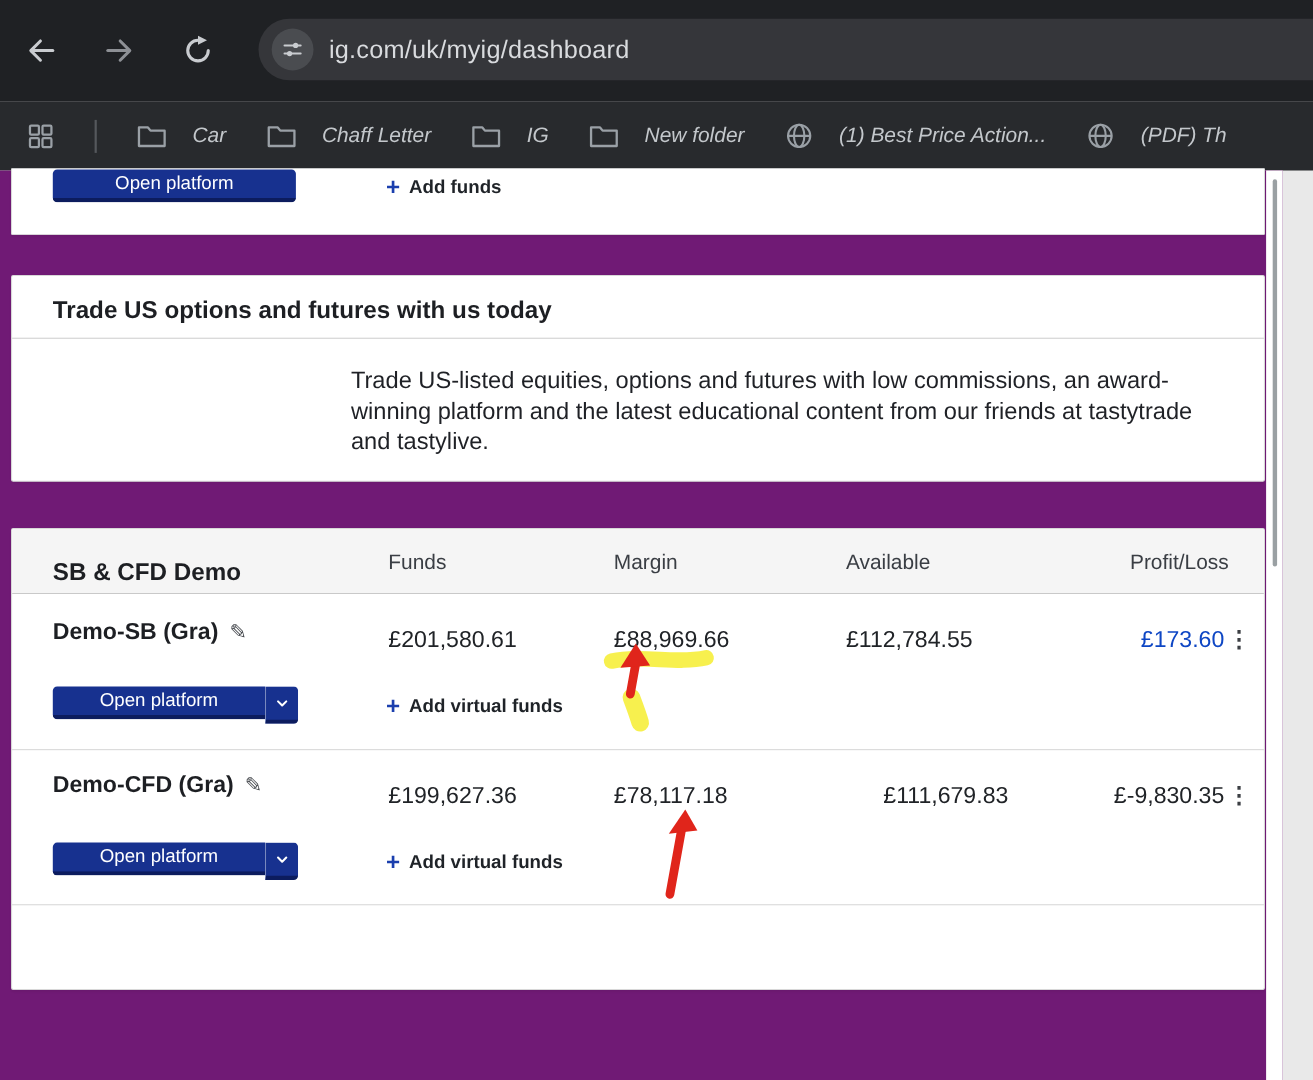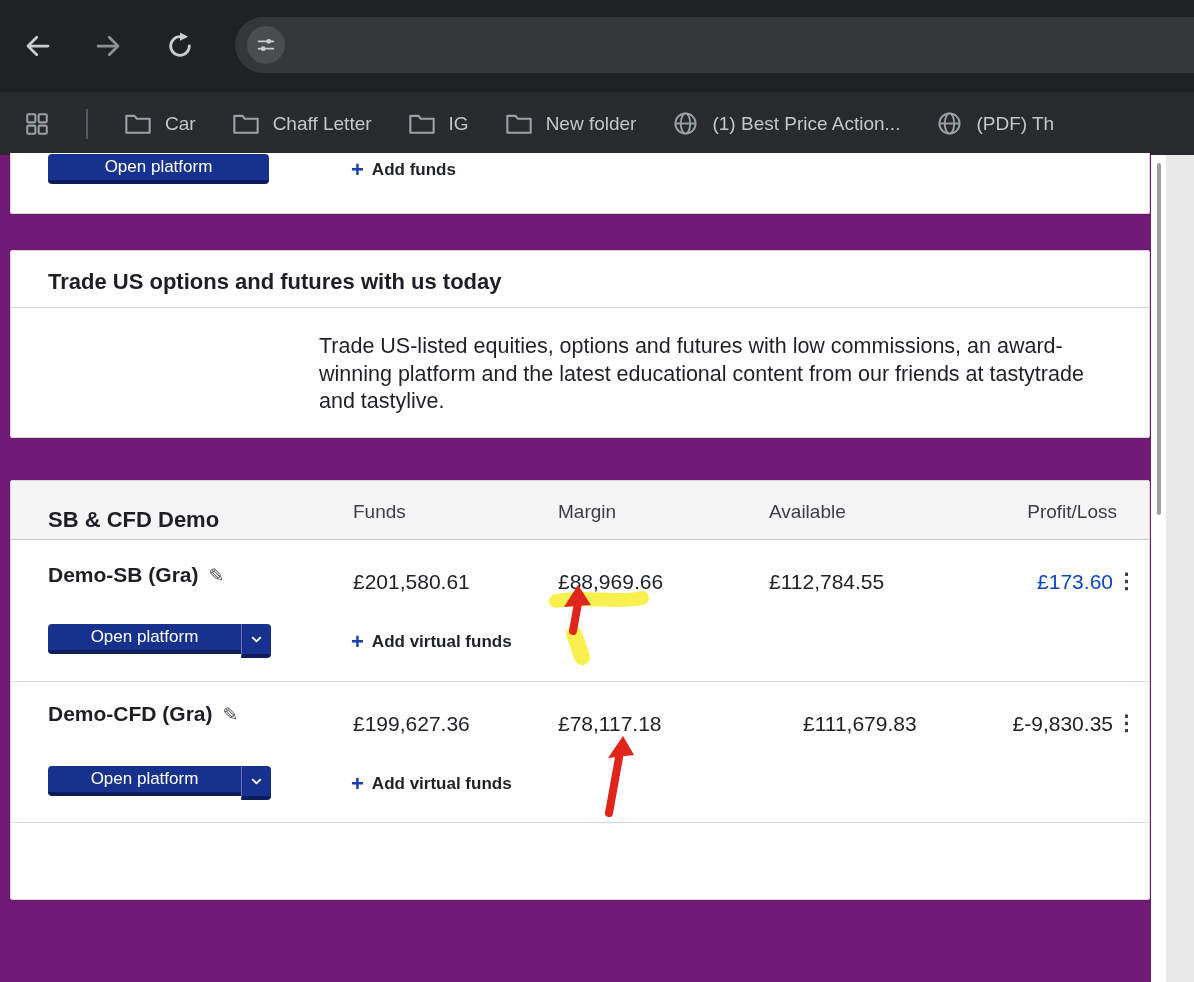--- a/index.html
+++ b/index.html
@@ -9,21 +9,21 @@
     -webkit-font-smoothing:antialiased;
   }
   
   .browser-top { position:absolute; top:0; left:0; width:1194px; height:92px; background:#1f2124; }
   .nav-btn { position:absolute; top:26px; width:40px; height:40px; display:flex; align-items:center; justify-content:center; border-radius:50%; }
   .nav-btn svg { display:block; }
   .omnibox { position:absolute; left:235px; right:0; top:17px; height:56px; background:#35363a; border-radius:28px 0 0 28px; display:flex; align-items:center; }
   .site-badge { width:38px; height:38px; border-radius:50%; background:#4a4c50; margin-left:12px; display:flex; align-items:center; justify-content:center; }
   .url-text { margin-left:14px; font-size:23px; color:#d9dbde; letter-spacing:0.2px; white-space:nowrap; }
   .bookmarks-bar { position:absolute; top:92px; left:0; width:1194px; height:63px; background:#282a2d; display:flex; align-items:center; padding-left:24px; gap:36px; overflow:hidden; box-sizing:border-box; }
-  .bm-item { display:flex; align-items:center; gap:13px; color:#c3c7cb; font-size:19px; white-space:nowrap; flex:0 0 auto; }
+  .bm-item { display:flex; align-items:center; gap:23px; color:#c3c7cb; font-size:19px; white-space:nowrap; flex:0 0 auto;font-style:italic; }
   .bm-divider { width:2px; height:30px; background:#55585c; flex:0 0 auto; }
   
   .page { position:absolute; top:155px; left:0; width:1166px; height:827px; background:#701a75; }
   .scroll-strip { position:absolute; top:0; right:0; width:15px; height:827px; background:#ffffff; }
   .scroll-thumb { position:absolute; top:8px; right:5px; width:4px; height:352px; background:#9aa0a3; border-radius:2px; }
   .card { position:absolute; left:10px; width:1140px; background:#ffffff; border:1px solid #d8d8d8; border-radius:2px; box-shadow:0 1px 2px rgba(0,0,0,0.05); box-sizing:border-box; }
   
   .btn-primary {
     background:#17318f; color:#ffffff; border:none; border-bottom:4px solid #0c1c5e;
     border-radius:4px; font-size:17px; font-weight:500; font-family:inherit;
@@ -79,20 +79,21 @@
   </div>
   <div class="omnibox">
     <div class="site-badge">
       <svg width="22" height="22" viewBox="0 0 24 24" fill="none" stroke="#c9ccd0" stroke-width="2" stroke-linecap="round">
         <path d="M4 8 H20"></path>
           <circle cx="15" cy="8" r="2.6" fill="#c9ccd0" stroke="none"></circle>
         <path d="M4 16 H20"></path>
           <circle cx="9" cy="16" r="2.6" fill="#c9ccd0" stroke="none"></circle>
       </svg>
     </div>
+    <span class="url-text">ig.com/uk/myig/dashboard</span>
   </div>
 </div>
 
 <div class="bookmarks-bar">
   <div class="bm-item">
     <svg width="26" height="26" viewBox="0 0 24 24" fill="none" stroke="#9aa0a6" stroke-width="1.9">
       <rect x="3" y="3" width="7.5" height="7.5" rx="1"></rect>
         <rect x="13.5" y="3" width="7.5" height="7.5" rx="1"></rect>
       <rect x="3" y="13.5" width="7.5" height="7.5" rx="1"></rect>
         <rect x="13.5" y="13.5" width="7.5" height="7.5" rx="1"></rect>

